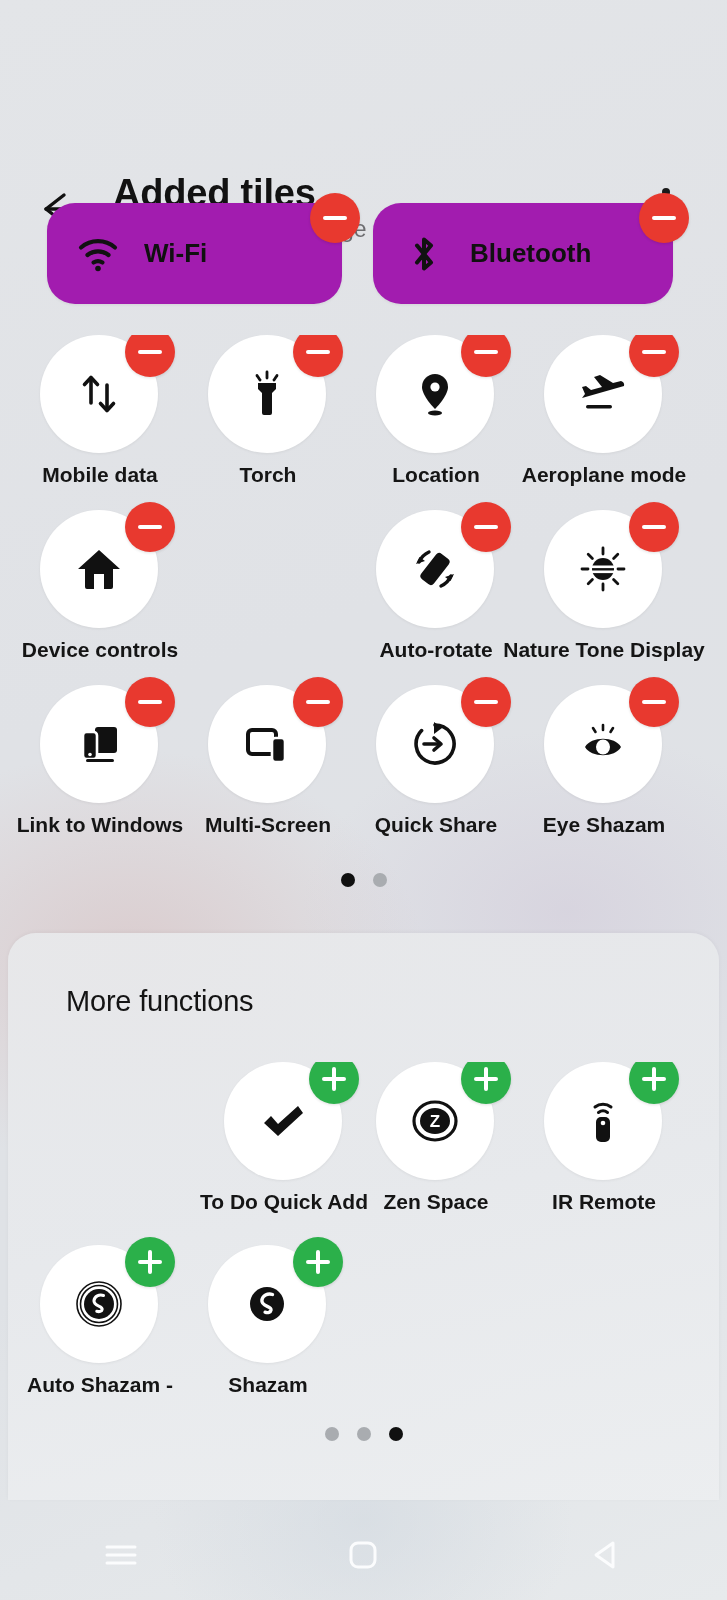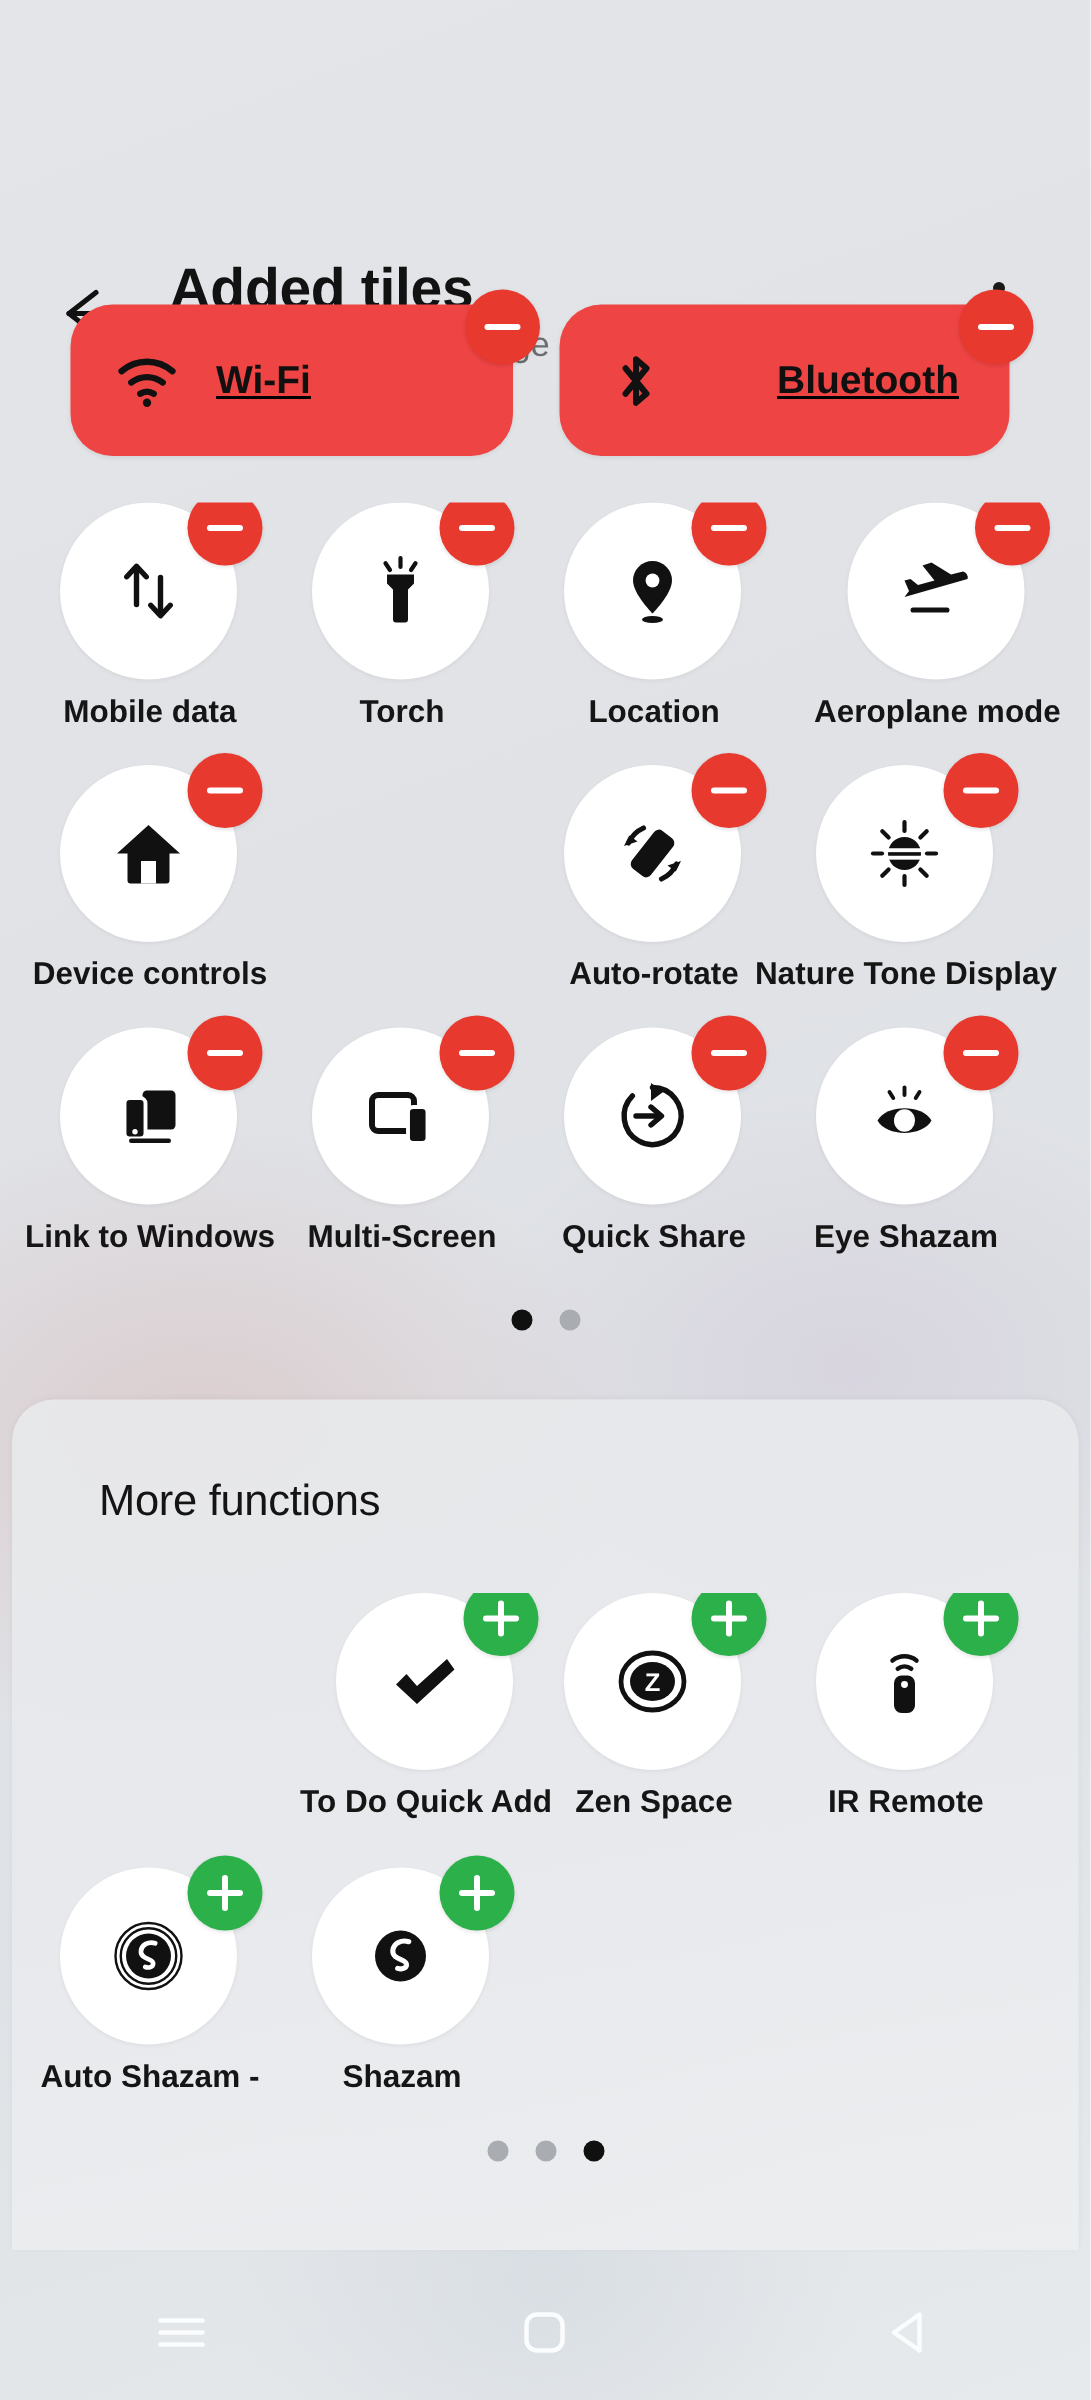--- a/index.html
+++ b/index.html
@@ -40,27 +40,26 @@
     display: flex; flex-direction: column; align-items: center; justify-content: space-between;
   }
   .kebab i { display: block; width: 8px; height: 8px; border-radius: 50%; background: #1a1a1a; }
 
   
   .pill-row {
     position: absolute; left: 0; top: 203px; width: 727px; height: 105px;
   }
   .pill {
     position: absolute; top: 0; height: 101px;
-    background: #ef4444; border-radius: 28px;
+    background: #a21caf; border-radius: 28px;
     display: flex; align-items: center; cursor: pointer;
     box-shadow: 0 1px 3px rgba(0,0,0,0.07);
-    text-decoration: underline;
   }
   .pill.p1 { left: 47px; width: 295px; }
-  .pill.p2 { left: 373px; width: 300px; gap: 48px; }
+  .pill.p2 { left: 373px; width: 300px; }
   .pill .pico { margin-left: 29px; width: 44px; height: 44px; flex: none;
                 display: flex; align-items: center; justify-content: center; }
   .pill .pico svg { width: 42px; height: 42px; display: block; }
   .pill .plabel { margin-left: 24px; font-size: 26px; font-weight: 600; color: #101010; white-space: nowrap; }
   .cell {
     position: absolute; width: 168px; height: 175px;
   }
   .circle {
     position: absolute; left: 20px; top: 0;
     width: 118px; height: 118px; border-radius: 50%;
@@ -204,21 +203,21 @@
         <line x1="35" y1="6.5" x2="32" y2="11" stroke="#111" stroke-width="2.8" stroke-linecap="round"></line>
         <path d="M16 14 h18 v6 l-4 4 v20 a2 2 0 0 1 -2 2 h-6 a2 2 0 0 1 -2 -2 v-20 l-4 -4 z" fill="#111"></path>
       </svg>
     </div>
     <div class="badge minus">
         <span class="bar bh"></span>
       </div>
     <div class="cell-label">Torch</div>
   </div>
 
-  <div class="cell" style="left:524px;top:0;margin-left:21px;">
+  <div class="cell" style="left:524px;top:0;">
     <div class="circle">
       <svg viewBox="0 0 50 50" aria-hidden="true">
         <path d="M4 29 L46 17 a4 4 0 0 0 -3 -5 L35 14 L22 6 L16 8 L24 18 L13 21 L8 17 L4 18 L7 25 z" fill="#111"></path>
         <rect x="8" y="36" width="26" height="3.4" rx="1.7" fill="#111"></rect>
       </svg>
     </div>
     <div class="badge minus">
         <span class="bar bh"></span>
       </div>
     <div class="cell-label">Aeroplane mode</div>

